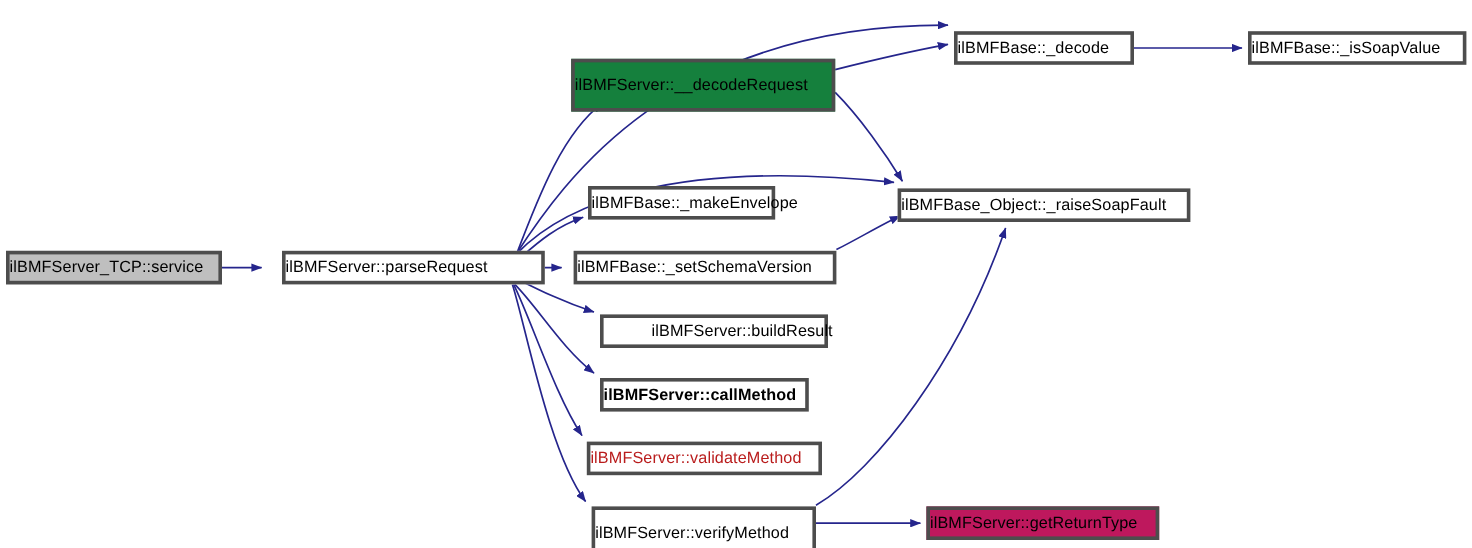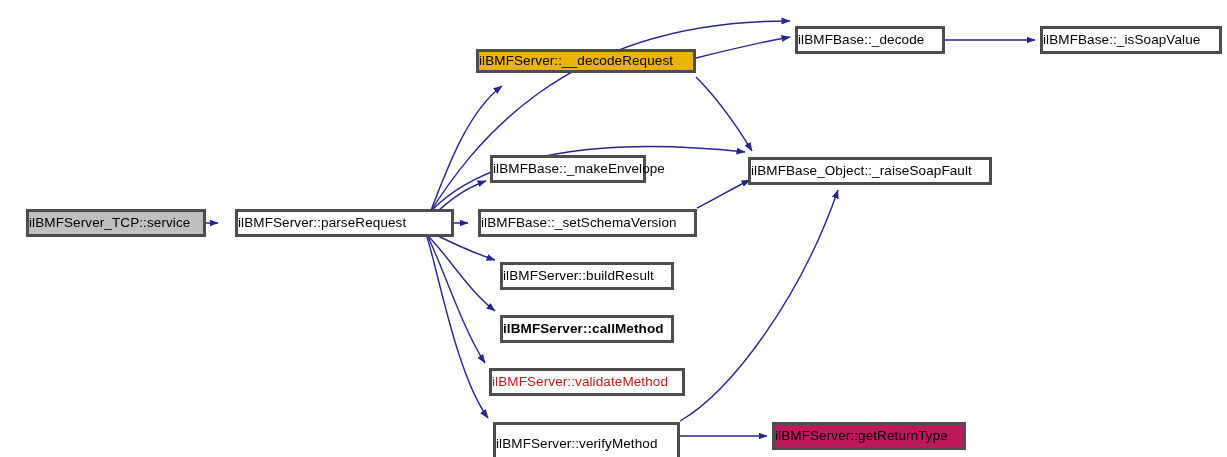--- a/index.html
+++ b/index.html
@@ -27,21 +27,20 @@
     line-height:1;
     display:flex;
     align-items:center;
     justify-content:flex-start;
     white-space:nowrap;
     z-index:5;
     letter-spacing:0.1px;
   }
   .node.highlight{
     background:#bfbfbf;
-    margin-left:21px;
   }
   .node span{ display:block; }
 </style>
 </head>
 <body>
 
 <div id="graph" style="background: rgb(255, 255, 255);">
 
   <svg id="edge-layer" viewBox="0 0 1227 457" width="1227" height="457" xmlns="http://www.w3.org/2000/svg">
     <defs>
@@ -69,39 +68,39 @@
       </g>
   </svg>
 
   <div id="nodes">
       <div class="node highlight" style="left: 5px; top: 209px; width: 180px; height: 28px; border-color: rgb(77, 77, 77); color: rgb(0, 0, 0); background: rgb(191, 191, 191);">
         <span>ilBMFServer_TCP::service</span>
       </div>
       <div class="node" style="left: 235px; top: 209px; width: 219px; height: 28px; border-color: rgb(77, 77, 77); color: rgb(0, 0, 0); background: rgb(255, 255, 255);">
         <span>ilBMFServer::parseRequest</span>
       </div>
-      <div class="node" style="left: 476px; top: 49px; width: 220px; height: 24px; border-color: rgb(77, 77, 77); color: rgb(0, 0, 0); background: #eab308;">
+      <div class="node" style="left: 476px; top: 49px; width: 220px; height: 44px; border-color: rgb(77, 77, 77); color: rgb(0, 0, 0); background: #15803d;">
         <span>ilBMFServer::__decodeRequest</span>
       </div>
       <div class="node" style="left: 795px; top: 26px; width: 150px; height: 28px; border-color: rgb(77, 77, 77); color: rgb(0, 0, 0); background: rgb(255, 255, 255);">
         <span>ilBMFBase::_decode</span>
       </div>
       <div class="node" style="left: 1040px; top: 26px; width: 182px; height: 28px; border-color: rgb(77, 77, 77); color: rgb(0, 0, 0); background: rgb(255, 255, 255);">
         <span>ilBMFBase::_isSoapValue</span>
       </div>
       <div class="node" style="left: 748px; top: 157px; width: 244px; height: 28px; border-color: rgb(77, 77, 77); color: rgb(0, 0, 0); background: rgb(255, 255, 255);">
         <span>ilBMFBase_Object::_raiseSoapFault</span>
       </div>
       <div class="node" style="left: 490px; top: 155px; width: 156px; height: 28px; border-color: rgb(77, 77, 77); color: rgb(0, 0, 0); background: rgb(255, 255, 255);">
         <span>ilBMFBase::_makeEnvelope</span>
       </div>
       <div class="node" style="left: 478px; top: 209px; width: 219px; height: 28px; border-color: rgb(77, 77, 77); color: rgb(0, 0, 0); background: rgb(255, 255, 255);">
         <span>ilBMFBase::_setSchemaVersion</span>
       </div>
-      <div class="node" style="left: 500px; top: 262px; width: 174px; height: 28px; border-color: rgb(77, 77, 77); color: rgb(0, 0, 0); background: rgb(255, 255, 255);">
+      <div class="node" style="left: 500px; top: 262px; width: 190px; height: 28px; border-color: rgb(77, 77, 77); color: rgb(0, 0, 0); background: rgb(255, 255, 255); padding-left: 40px;">
         <span>ilBMFServer::buildResult</span>
       </div>
       <div class="node" style="left: 500px; top: 315px; width: 174px; height: 28px; border-color: rgb(77, 77, 77); color: rgb(0, 0, 0); background: rgb(255, 255, 255); font-weight: bold;">
         <span>ilBMFServer::callMethod</span>
       </div>
       <div class="node" style="left: 489px; top: 368px; width: 196px; height: 28px; border-color: rgb(77, 77, 77); color: #b91c1c; background: rgb(255, 255, 255);">
         <span>ilBMFServer::validateMethod</span>
       </div>
       <div class="node" style="left: 493px; top: 422px; width: 187px; height: 44px; border-color: rgb(77, 77, 77); color: rgb(0, 0, 0); background: rgb(255, 255, 255);">
         <span>ilBMFServer::verifyMethod</span>

